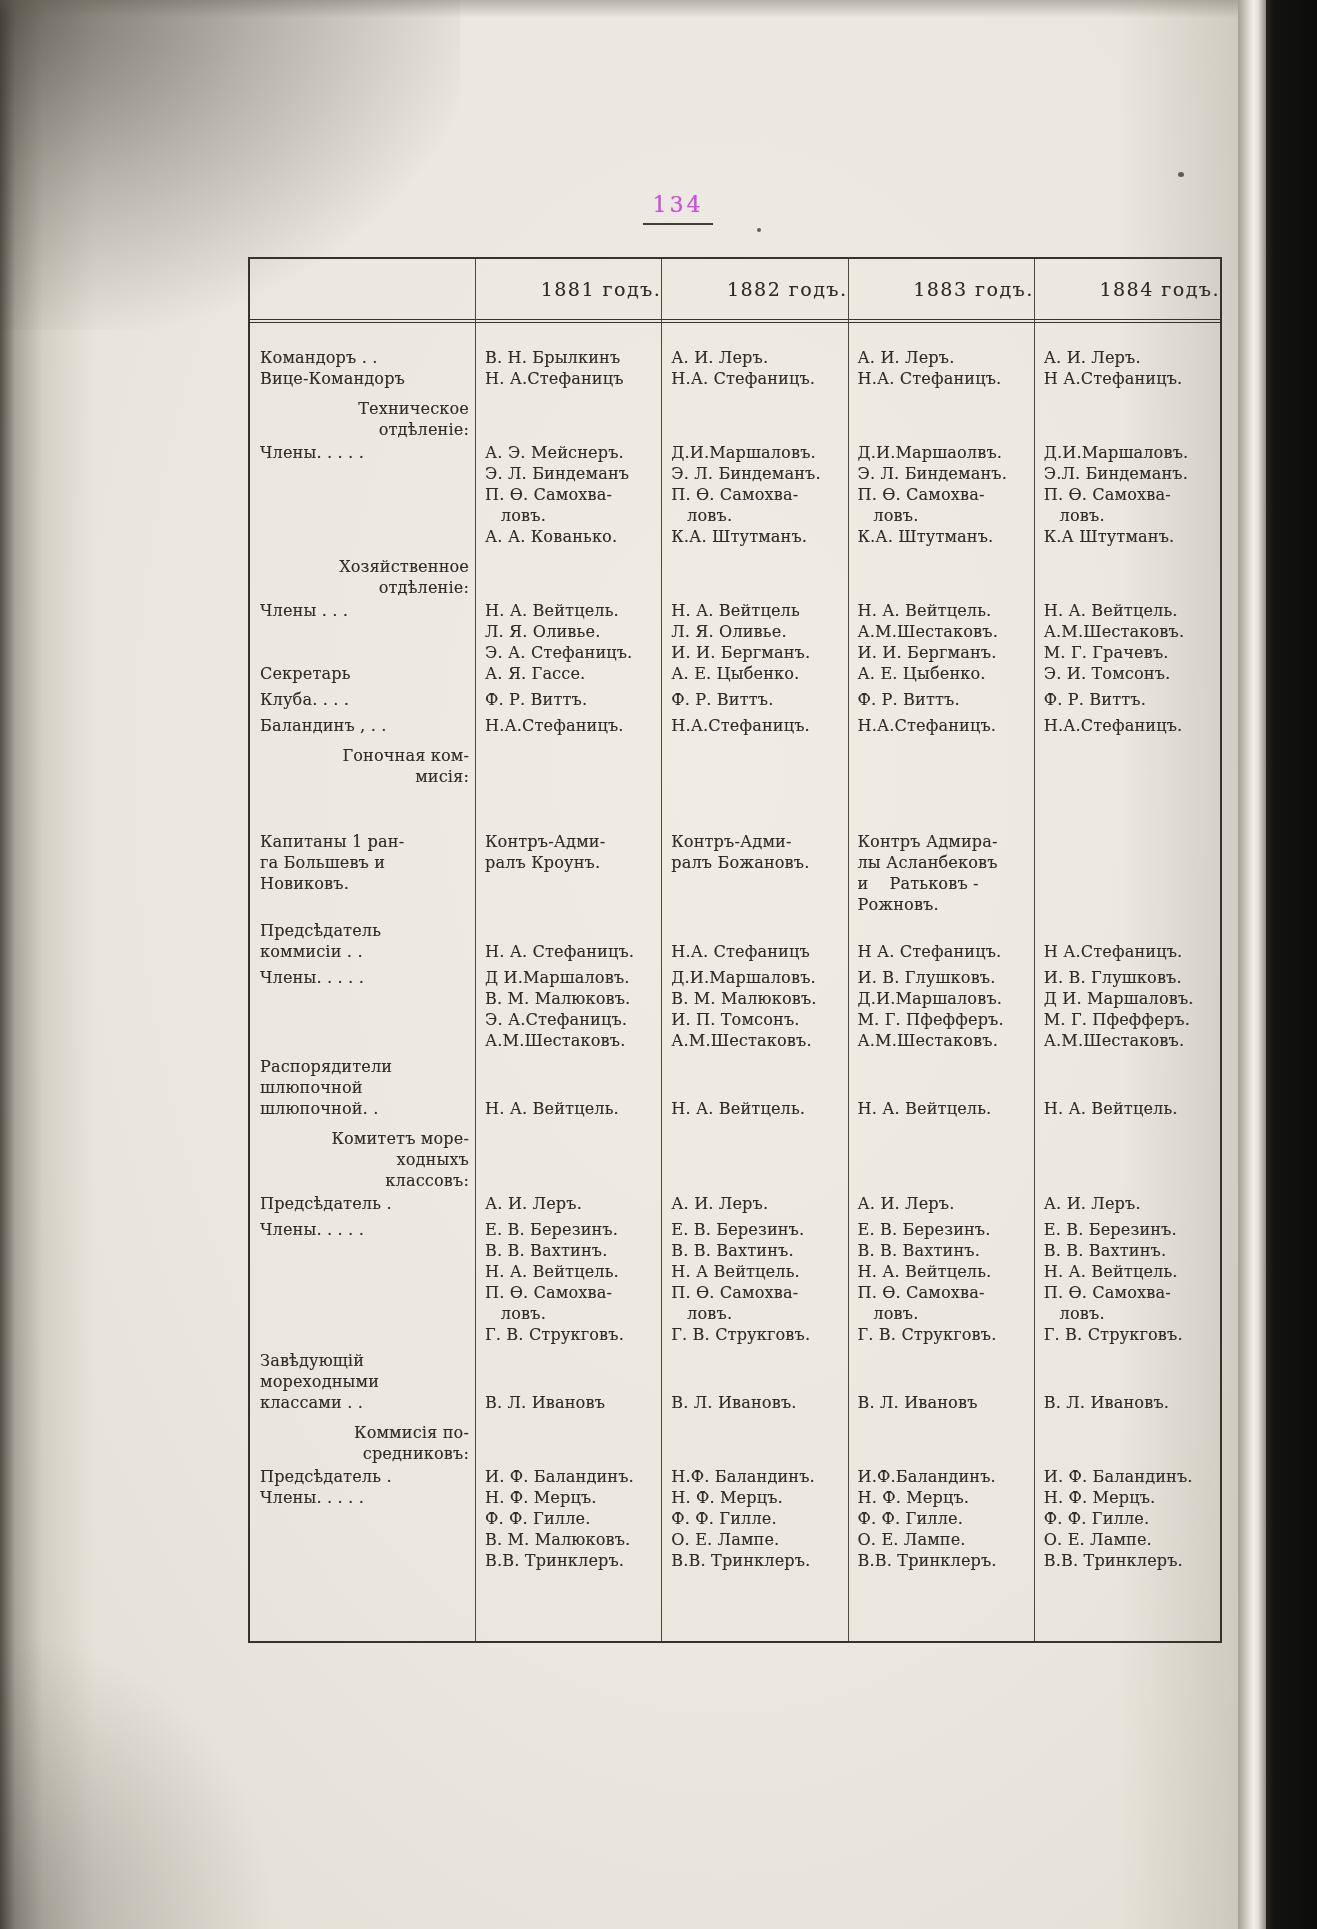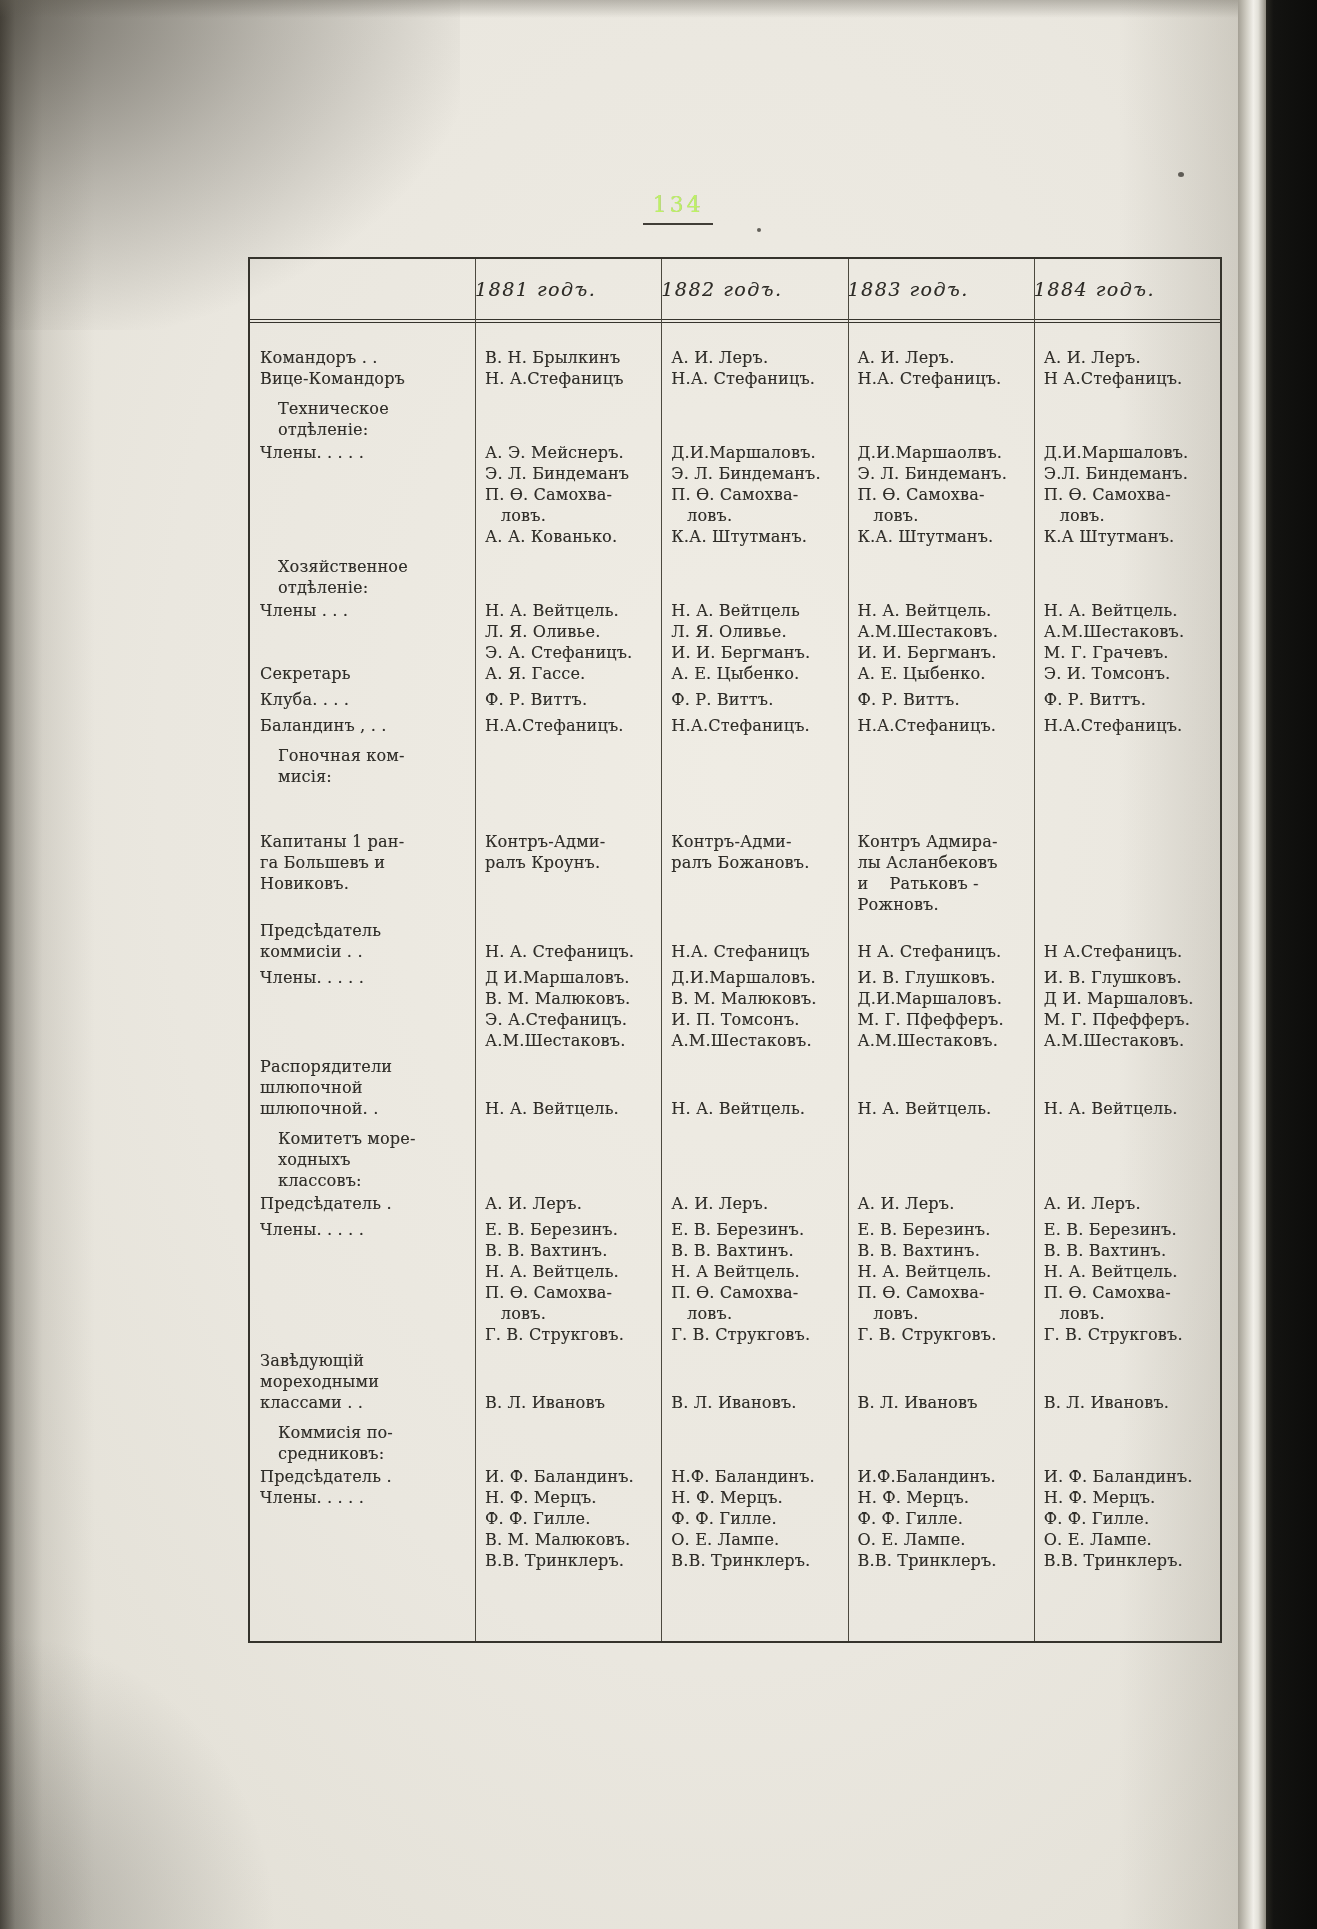--- a/index.html
+++ b/index.html
@@ -38,43 +38,43 @@
   }
   .edge-black{
     position:absolute;top:0;bottom:0;left:1266px;right:0;
     background:linear-gradient(90deg,#26251f 0%, #131311 15%, #0c0c0a 100%);
   }
   .speck{position:absolute;border-radius:50%;background:rgba(52,50,44,0.75);}
   .speck1{left:1178px;top:172px;width:6px;height:5px;}
   .speck2{left:757px;top:228px;width:4px;height:4px;}
 
   .pagenum-wrap{position:absolute;top:192px;left:616px;width:124px;text-align:center;}
-  .pagenum{font-size:22px;letter-spacing:3px;color:#bef264;}
+  .pagenum{font-size:22px;letter-spacing:3px;color:#d946ef;}
   .pagenum-rule{margin:6px auto 0;width:70px;height:2px;background:#413e37;}
 
   .table{
     position:absolute;left:248px;top:257px;width:974px;height:1386px;
     border:2px solid #35332c;box-sizing:border-box;overflow:hidden;
   }
   .vline{position:absolute;top:0;bottom:0;width:1px;background:#4c493f;}
   .v1{left:225px;} .v2{left:411px;} .v3{left:598px;} .v4{left:784px;}
 
   .thead{
     display:grid;grid-template-columns:225px 1fr 1fr 1fr 1fr;
     height:60px;align-items:center;
     border-bottom:4px double #35332c;
   }
-  .hcell{text-align:left;font-size:19px;letter-spacing:1.5px;color:#2e2c27;font-style:italic;}
+  .hcell{text-align:right;font-size:19px;letter-spacing:1.5px;color:#2e2c27;}
 
   .tbody{padding-top:24px;}
   .block{display:grid;grid-template-columns:225px 1fr 1fr 1fr 1fr;margin-bottom:5px;}
   .section{margin-top:9px;margin-bottom:2px;}
   .cell{padding:0 6px 0 10px;overflow:hidden;}
   .label-cell{}
-  .section .label-cell{padding-left:28px;}
+  .section .label-cell{padding-left:28px;text-align:right;}
   .label-cell.indent{padding-left:26px;}
   .line{
     min-height:21px;line-height:21px;font-size:16px;color:#2f2d28;
     white-space:pre-wrap;letter-spacing:0.2px;
     text-shadow:0.3px 0.3px 0.4px rgba(43,41,36,0.35);
   }
   .hcell,.pagenum{text-shadow:0.3px 0.3px 0.4px rgba(43,41,36,0.35);}
 </style>
 </head>
 <body>

